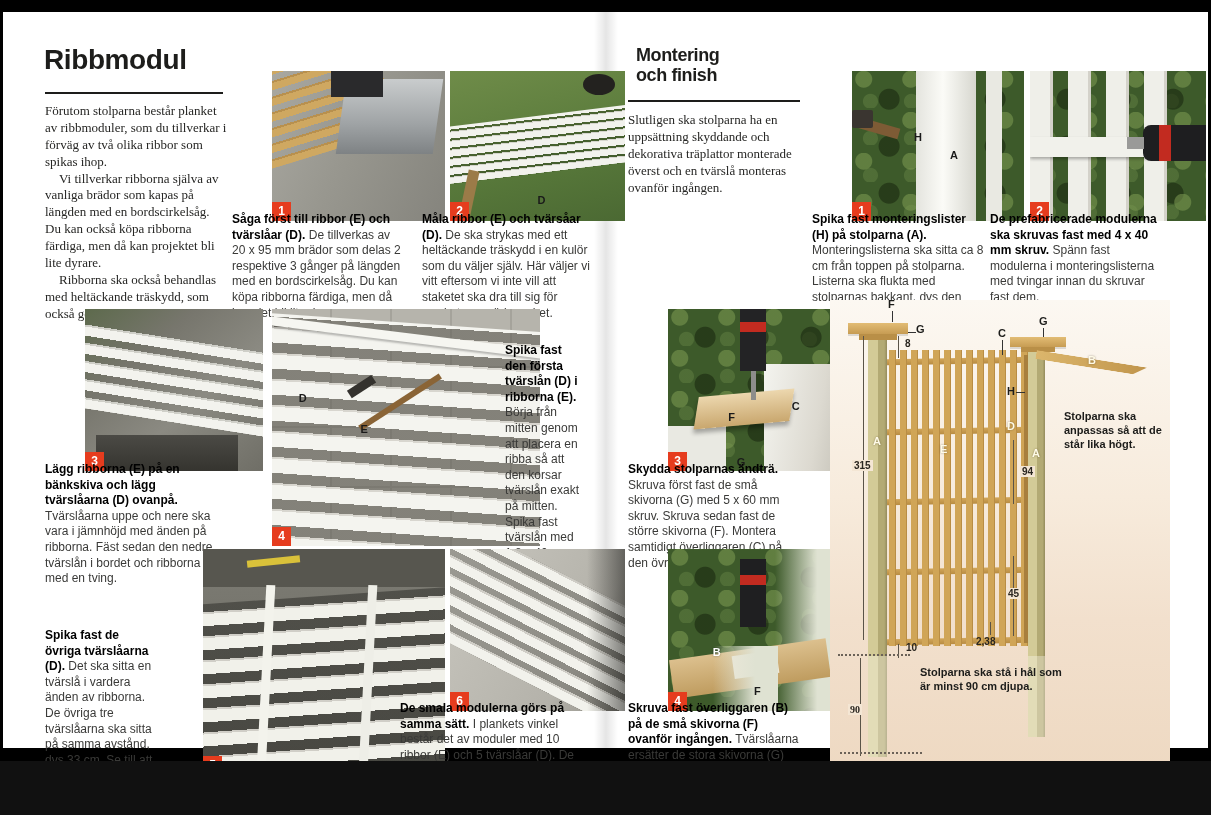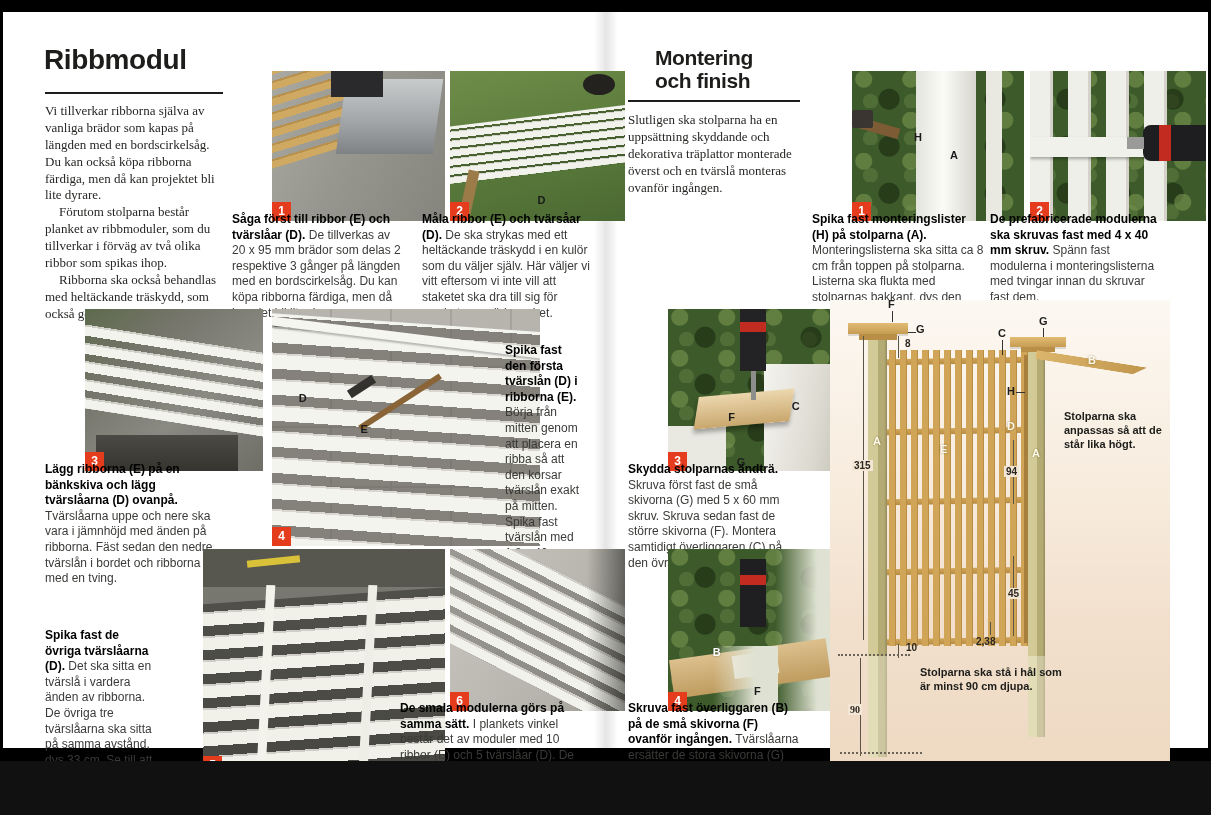--- a/index.html
+++ b/index.html
@@ -5,21 +5,21 @@
   html,body{margin:0;padding:0;background:#111;}
   .spread{position:relative;width:1211px;height:761px;background:#000;overflow:hidden;
           font-family:"Liberation Sans",sans-serif;}
   .paper{position:absolute;left:3px;right:3px;top:12px;bottom:13px;background:#fff;}
   .gutter{position:absolute;left:594px;top:12px;bottom:13px;width:24px;
           background:linear-gradient(90deg,rgba(0,0,0,0),rgba(0,0,0,.10) 50%,rgba(0,0,0,0));}
 
   
   .ptitle{position:absolute;color:#1d1d1b;font-weight:700;letter-spacing:-.4px;margin:0;}
   .t-left{left:44px;top:44px;font-size:28px;}
-  .t-right{left:655px;top:46px;font-size:21px;line-height:1.1;}
+  .t-right{left:636px;top:46px;font-size:18px;line-height:1.1;}
   .rule{position:absolute;height:2px;background:#1d1d1b;}
   .rule-l{left:45px;top:92px;width:178px;}
   .rule-r{left:628px;top:100px;width:172px;}
   .intro{position:absolute;font-family:"Liberation Serif",serif;font-size:13px;line-height:1.3;
          color:#262624;}
   .intro p{margin:0;}
   .intro p + p{text-indent:14px;}
   .i-left{left:45px;top:103px;width:182px;}
   .i-right{left:628px;top:112px;width:176px;}
 
@@ -170,21 +170,21 @@
   .dl-33{left:183px;top:256px;height:80px;}
   .dl-10{left:68px;top:344px;height:14px;}
   .dl-238{left:160px;top:322px;height:13px;}
   .dl-90{left:30px;top:358px;height:98px;}
   .dash{border-top:2px dotted #6b6258;height:0;}
   .dash-top{left:8px;top:354px;width:72px;}
   .dash-bot{left:10px;top:452px;width:82px;}
   .dim{font-weight:700;font-size:10px;color:#2a2620;background:#f4e6d4;padding:0 2px;line-height:1.1;}
   .m173{left:22px;top:160px;}
   .m8{left:73px;top:38px;background:none;}
-  .m94{left:174px;top:166px;}
+  .m94{left:190px;top:166px;}
   .m33{left:176px;top:288px;}
   .m10{left:74px;top:342px;background:none;}
   .m238{left:144px;top:336px;background:none;}
   .m90{left:18px;top:404px;font-family:Liberation Serif, serif;}
   .dletter{font-weight:700;font-size:11px;color:#1c1c1a;line-height:1;}
   .dletter.onwood{color:#fffbe8;text-shadow:0 0 2px rgba(60,40,0,.5);}
   .ld{background:#333;}
   .L-f{left:58px;top:-1px;}   .ld-f{left:62px;top:11px;width:1px;height:11px;}
   .L-g1{left:86px;top:24px;}  .ld-g1{left:78px;top:32px;width:8px;height:1px;}
   .L-g2{left:209px;top:16px;} .ld-g2{left:213px;top:28px;width:1px;height:9px;}
@@ -202,22 +202,22 @@
 </head>
 <body>
 
 <div class="spread">
   <div class="paper"></div>
   <div class="gutter"></div>
 
   <h1 class="ptitle t-left">Ribbmodul</h1>
   <div class="rule rule-l"></div>
   <div class="intro i-left">
+    <p>Förutom stolparna består planket av ribbmoduler, som du tillverkar i förväg av två olika ribbor som spikas ihop.</p>
     <p>Vi tillverkar ribborna själva av vanliga brädor som kapas på längden med en bordscirkelsåg. Du kan också köpa ribborna färdiga, men då kan projektet bli lite dyrare.</p>
-    <p>Förutom stolparna består planket av ribbmoduler, som du tillverkar i förväg av två olika ribbor som spikas ihop.</p>
     <p>Ribborna ska också behandlas med heltäckande träskydd, som också ger staketet dess färg.</p>
   </div>
 
   <figure class="photo ph-l1">
     <div class="obj planks"></div>
     <div class="obj sawtable"></div>
     <div class="obj sawbody"></div>
     <span class="badge">1</span>
   </figure>
   <figcaption class="cap c-l1">

